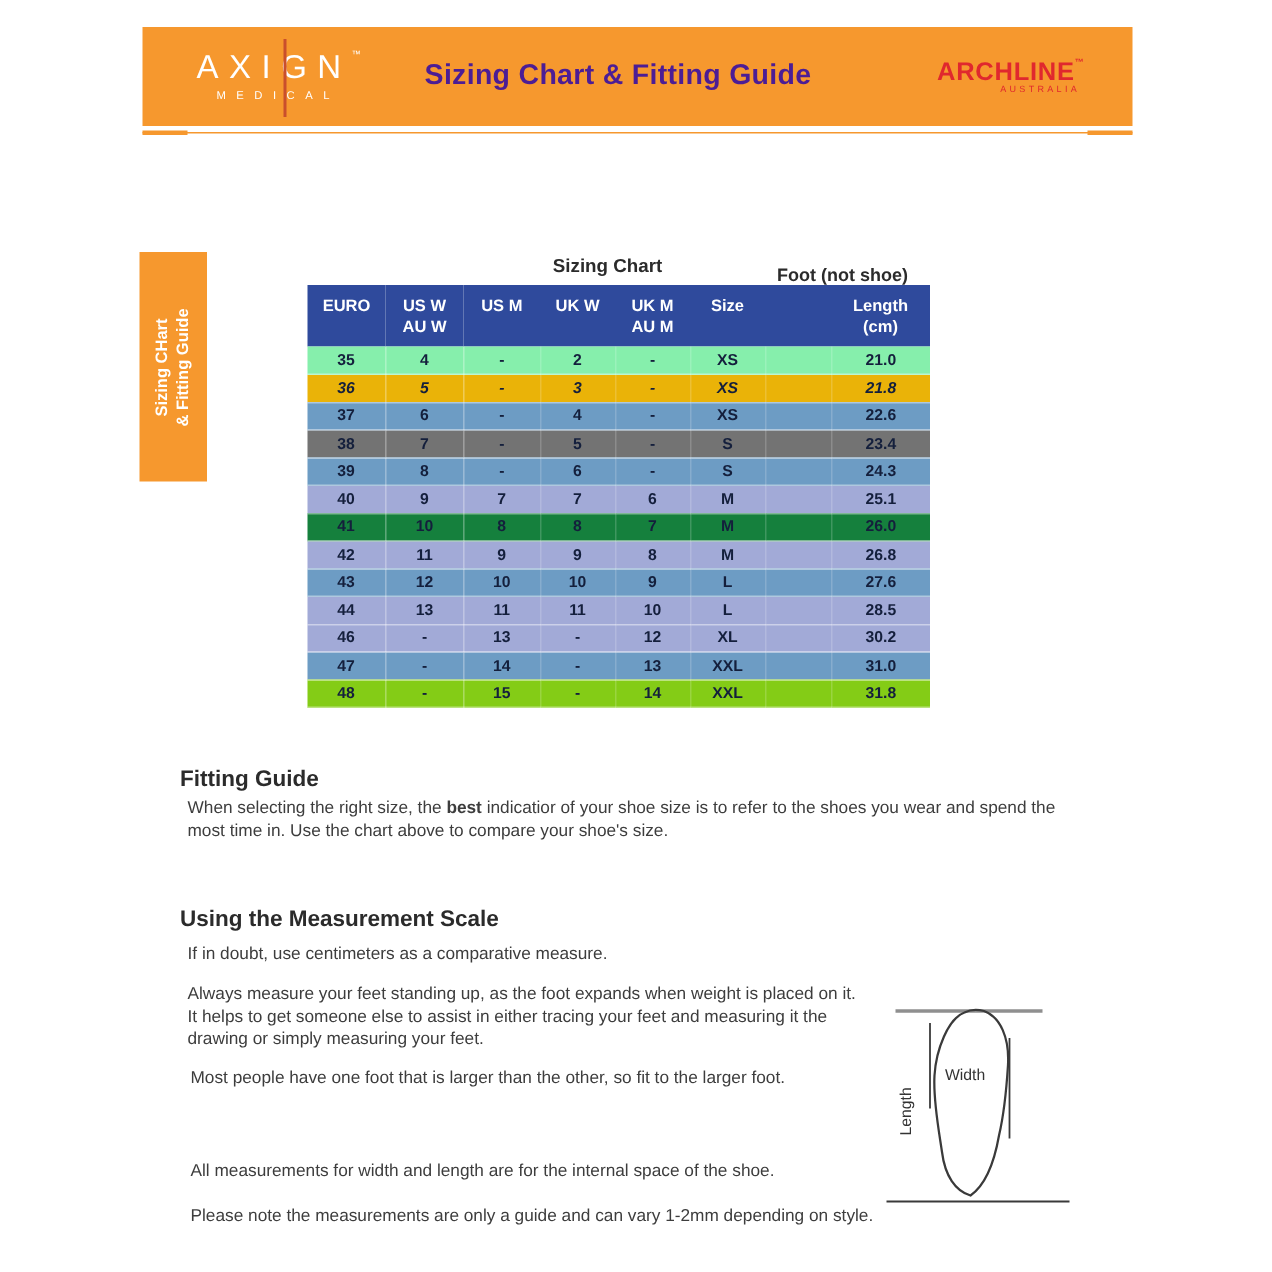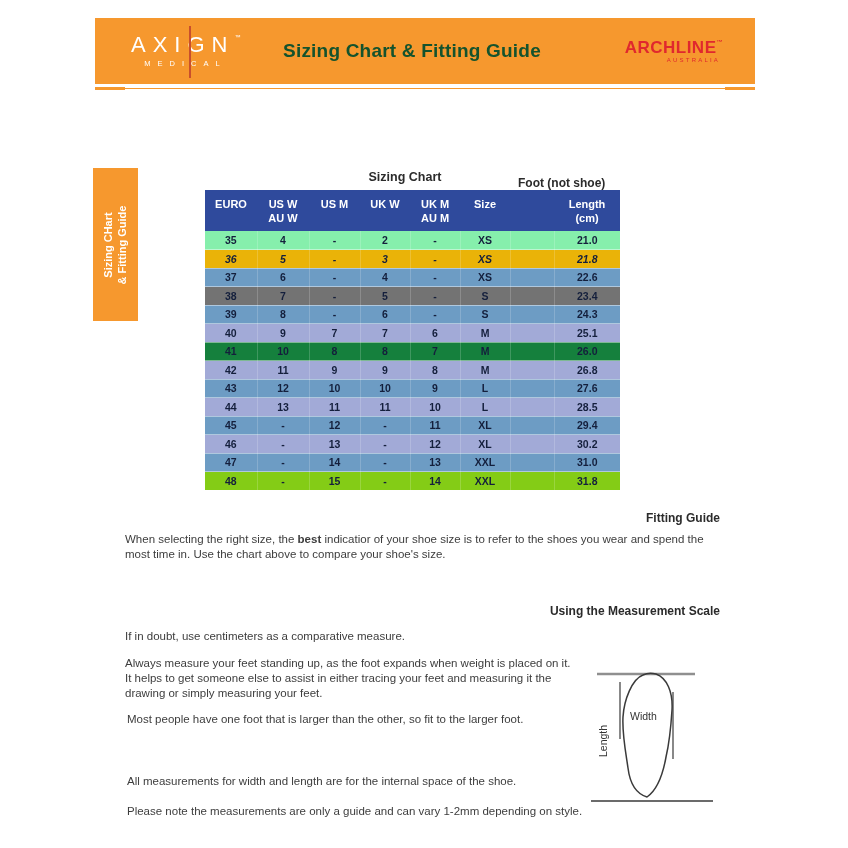--- a/index.html
+++ b/index.html
@@ -18,21 +18,21 @@
   .banner-underline { position:absolute; left:95px; top:88px; width:660px; height:1px; background:#F6982E; }
   .banner-underline-capL { position:absolute; left:95px; top:87px; width:30px; height:3px; background:#F6982E; }
   .banner-underline-capR { position:absolute; left:725px; top:87px; width:30px; height:3px; background:#F6982E; }
 
   .axign-logo { position:relative; width:112px; text-align:center; color:#fff; }
   .axign-name { font-size:22px; letter-spacing:7px; font-weight:400; line-height:1; margin-left:4px; }
   .axign-tm { font-size:6px; vertical-align:top; letter-spacing:0; }
   .axign-sub { font-size:7.5px; letter-spacing:7px; margin-top:3px; margin-left:5px; }
   .axign-line { position:absolute; left:62px; top:-8px; bottom:-10px; width:2px; background:#C94F2C; }
 
-  .banner-title { color:#14532d; font-size:19px; font-weight:bold; letter-spacing:0.2px; margin-left:-18px; }
+  .banner-title { color:#4c1d95; font-size:19px; font-weight:bold; letter-spacing:0.2px; margin-left:-18px; }
 
   .archline-logo { text-align:right; color:#E0282E; width:120px; }
   .archline-name { font-size:17px; font-weight:bold; letter-spacing:0.5px; line-height:1; }
   .archline-tm { font-size:6px; vertical-align:top; }
   .archline-sub { font-size:6px; letter-spacing:2.2px; margin-top:1px; margin-right:3px; }
 
   
   .side-tab {
     position:absolute; left:93px; top:168px; width:45px; height:153px;
     background:#F6982E; display:flex; align-items:center; justify-content:center;
@@ -63,21 +63,21 @@
   table.sizing th div:first-child { margin-top:2px; }
   table.sizing td {
     height:18.5px; text-align:center; font-size:10.5px; font-weight:bold;
     color:#141f3c; line-height:1; padding:0;
     border-bottom:1px solid rgba(255,255,255,0.45);
     border-right:1px solid rgba(255,255,255,0.18);
   }
   table.sizing td:last-child { border-right:none; }
 
   
-  .h-center { position:absolute; text-align:right; font-size:12px; font-weight:bold; color:#2b2b2b; }
+  .h-center { position:absolute; text-align:left; font-size:15px; font-weight:bold; color:#2b2b2b; }
   .para { position:absolute; font-size:11.5px; line-height:15px; color:#3d3d3d; }
 
   
   .foot-diagram { position:absolute; left:583px; top:662px; }
 </style>
 </head>
 <body>
 
 <div class="page">
 
@@ -243,30 +243,20 @@
         <tr style="background: rgb(162, 170, 215);">
           <td>44</td>
           <td>13</td>
           <td>11</td>
           <td>11</td>
           <td>10</td>
           <td>L</td>
           <td></td>
           <td>28.5</td>
         </tr>
-        <tr style="background: rgb(109, 156, 196);">
-          <td>45</td>
-          <td>-</td>
-          <td>12</td>
-          <td>-</td>
-          <td>11</td>
-          <td>XL</td>
-          <td></td>
-          <td>29.4</td>
-        </tr>
         <tr style="background: rgb(162, 170, 215);">
           <td>46</td>
           <td>-</td>
           <td>13</td>
           <td>-</td>
           <td>12</td>
           <td>XL</td>
           <td></td>
           <td>30.2</td>
         </tr>

